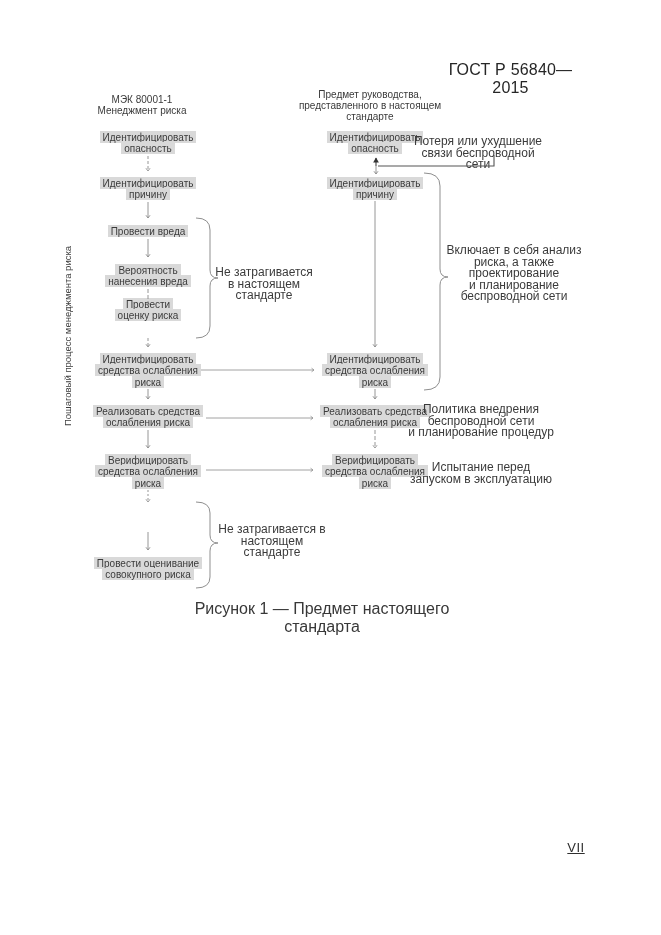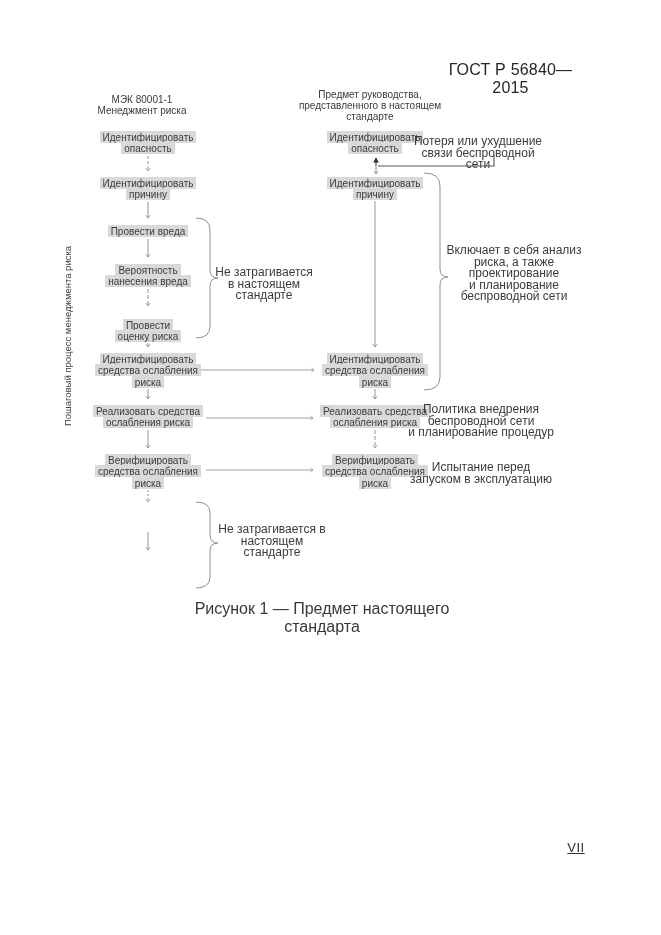--- a/index.html
+++ b/index.html
@@ -62,30 +62,32 @@
 представленного в настоящем
 стандарте</div>
 
   <div class="abs node" style="left:81px;top:131px;width:134px;"><span class="hl">Идентифицировать
 опасность</span></div>
   <div class="abs node" style="left:81px;top:177px;width:134px;"><span class="hl">Идентифицировать
 причину</span></div>
   <div class="abs node" style="left:81px;top:225px;width:134px;"><span class="hl">Провести вреда</span></div>
   <div class="abs node" style="left:81px;top:264px;width:134px;"><span class="hl">Вероятность
 нанесения вреда</span></div>
-  <div class="abs node" style="left:81px;top:319px;width:134px;"><span class="hl">Провести
+  <div class="abs node" style="left:81px;top:298px;width:134px;"><span class="hl">Провести
 оценку риска</span></div>
   <div class="abs node" style="left:81px;top:353px;width:134px;"><span class="hl">Идентифицировать
 средства ослабления
 риска</span></div>
   <div class="abs node" style="left:81px;top:405px;width:134px;"><span class="hl">Реализовать средства
 ослабления риска</span></div>
   <div class="abs node" style="left:81px;top:454px;width:134px;"><span class="hl">Верифицировать
 средства ослабления
 риска</span></div>
+  <div class="abs node" style="left:81px;top:557px;width:134px;"><span class="hl">Провести оценивание
+совокупного риска</span></div>
 
   <div class="abs node" style="left:308px;top:131px;width:134px;"><span class="hl">Идентифицировать
 опасность</span></div>
   <div class="abs node" style="left:308px;top:177px;width:134px;"><span class="hl">Идентифицировать
 причину</span></div>
   <div class="abs node" style="left:308px;top:353px;width:134px;"><span class="hl">Идентифицировать
 средства ослабления
 риска</span></div>
   <div class="abs node" style="left:308px;top:405px;width:134px;"><span class="hl">Реализовать средства
 ослабления риска</span></div>

